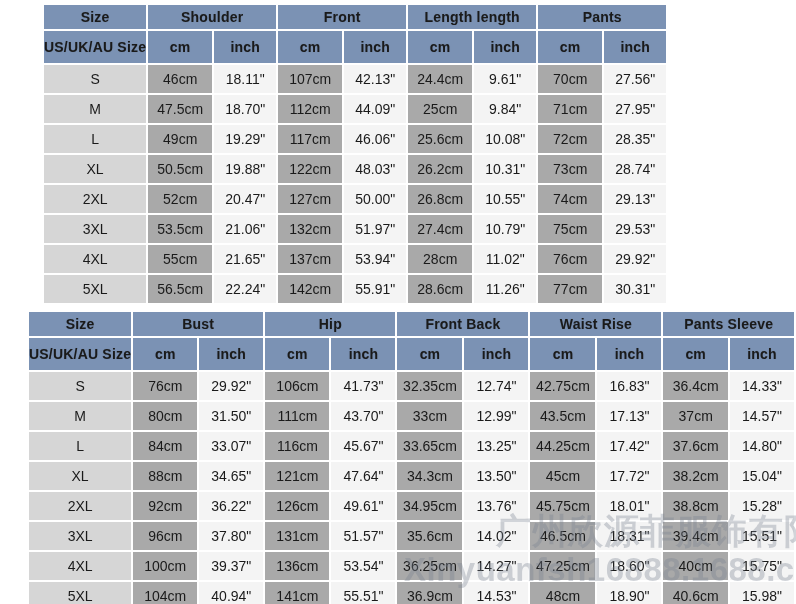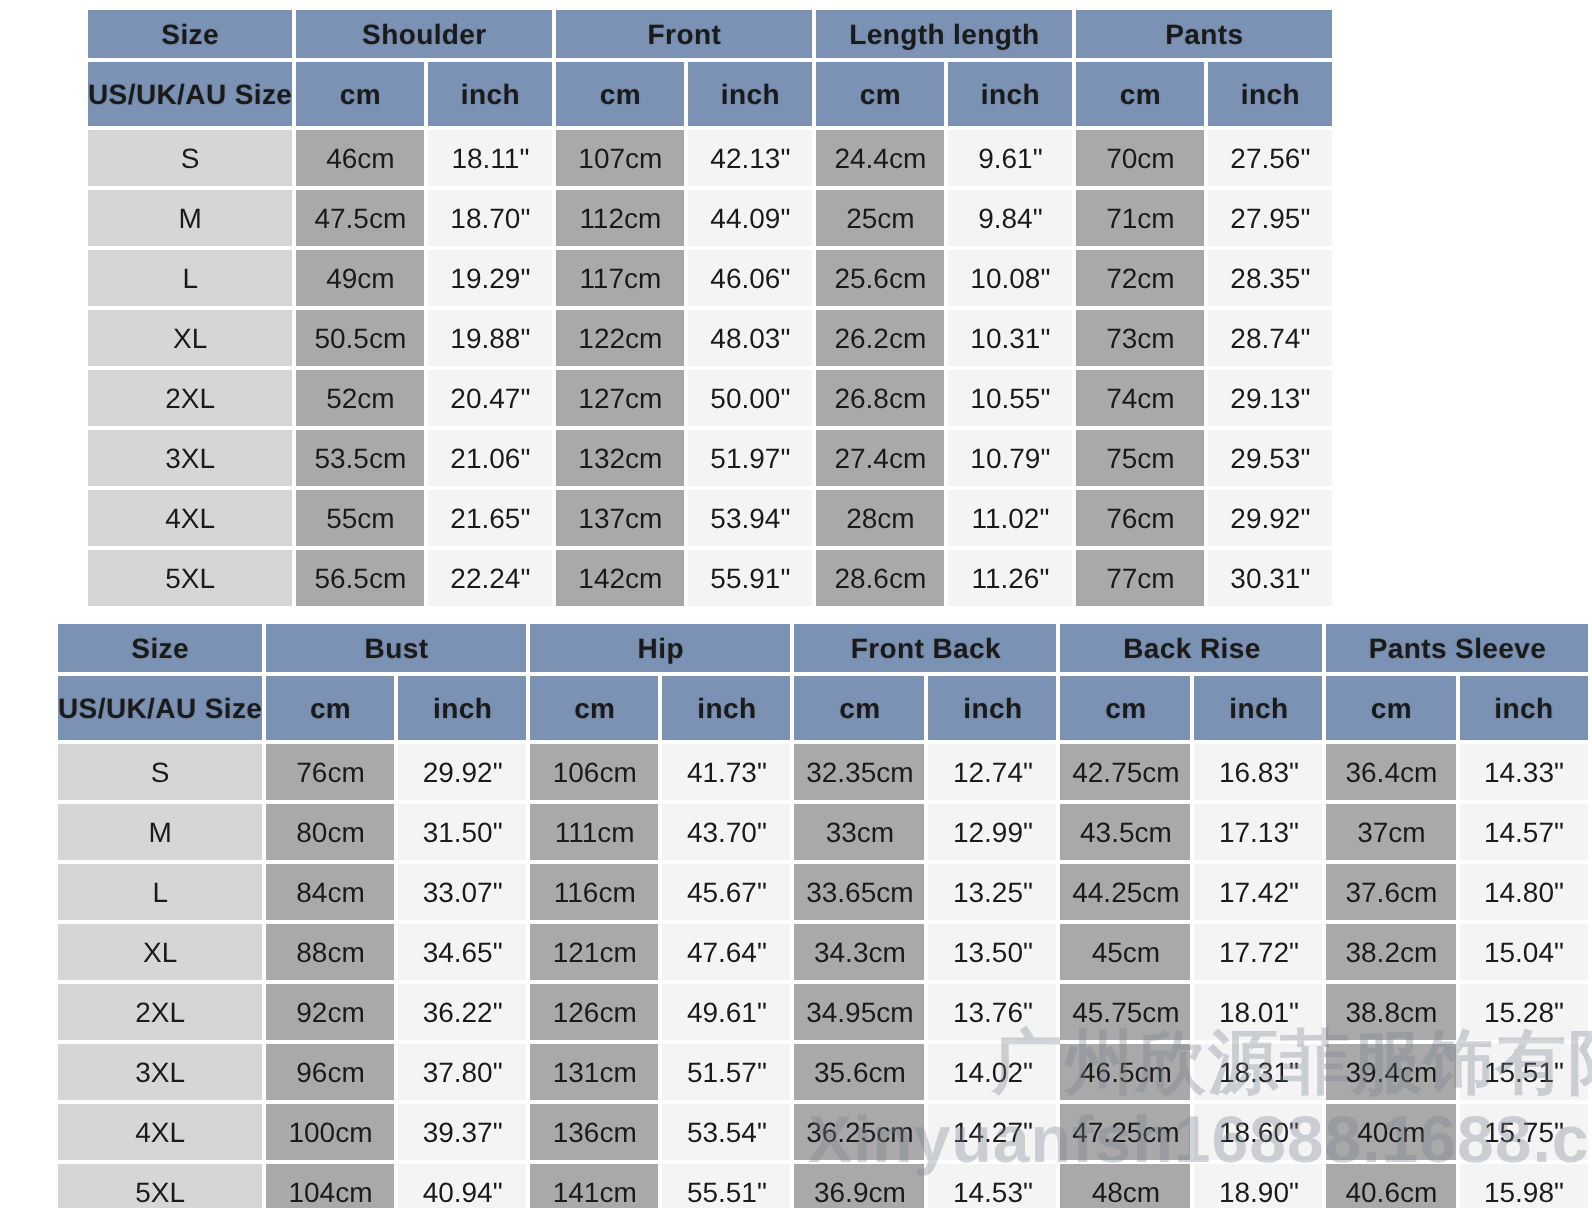--- a/index.html
+++ b/index.html
@@ -236,21 +236,21 @@
     </tbody>
 </table>
 
 <table class="size-table" id="table-bottom">
   <tbody>
       <tr>
         <th class="hdr-group col-size">Size</th>
         <th class="hdr-group" colspan="2">Bust</th>
         <th class="hdr-group" colspan="2">Hip</th>
         <th class="hdr-group" colspan="2">Front Back</th>
-        <th class="hdr-group" colspan="2">Back Rise</th>
+        <th class="hdr-group" colspan="2">Waist Rise</th>
         <th class="hdr-group" colspan="2">Pants Sleeve</th>
       </tr>
       <tr>
         <th class="hdr-sizecol col-size">US/UK/AU Size</th>
         <th class="hdr-unit col-cm">cm</th>
         <th class="hdr-unit col-inch">inch</th>
         <th class="hdr-unit col-cm">cm</th>
         <th class="hdr-unit col-inch">inch</th>
         <th class="hdr-unit col-cm">cm</th>
         <th class="hdr-unit col-inch">inch</th>

